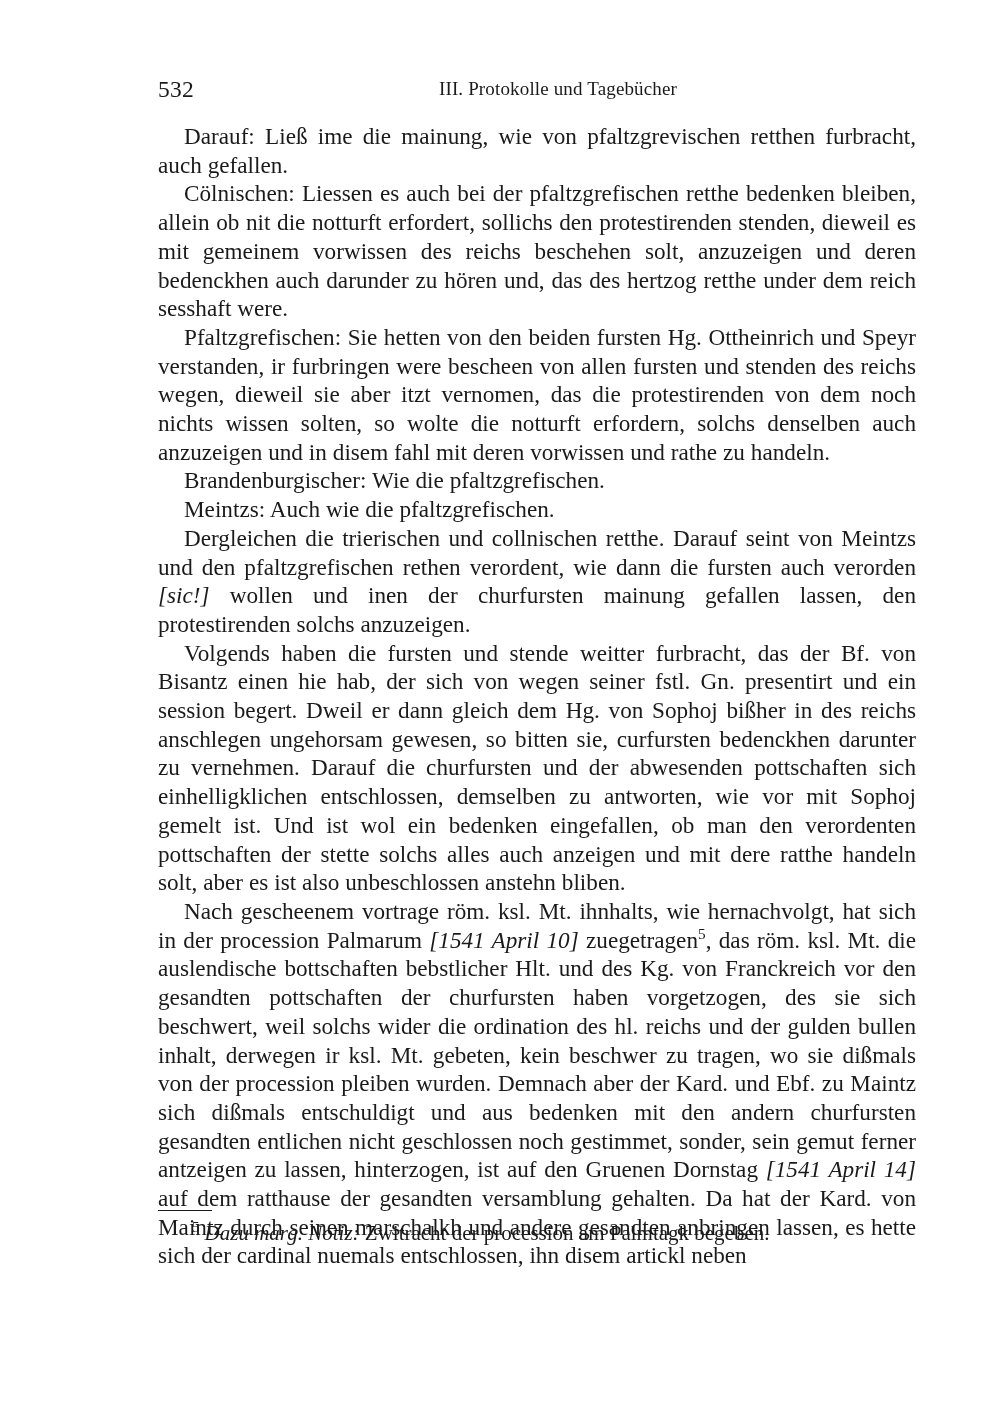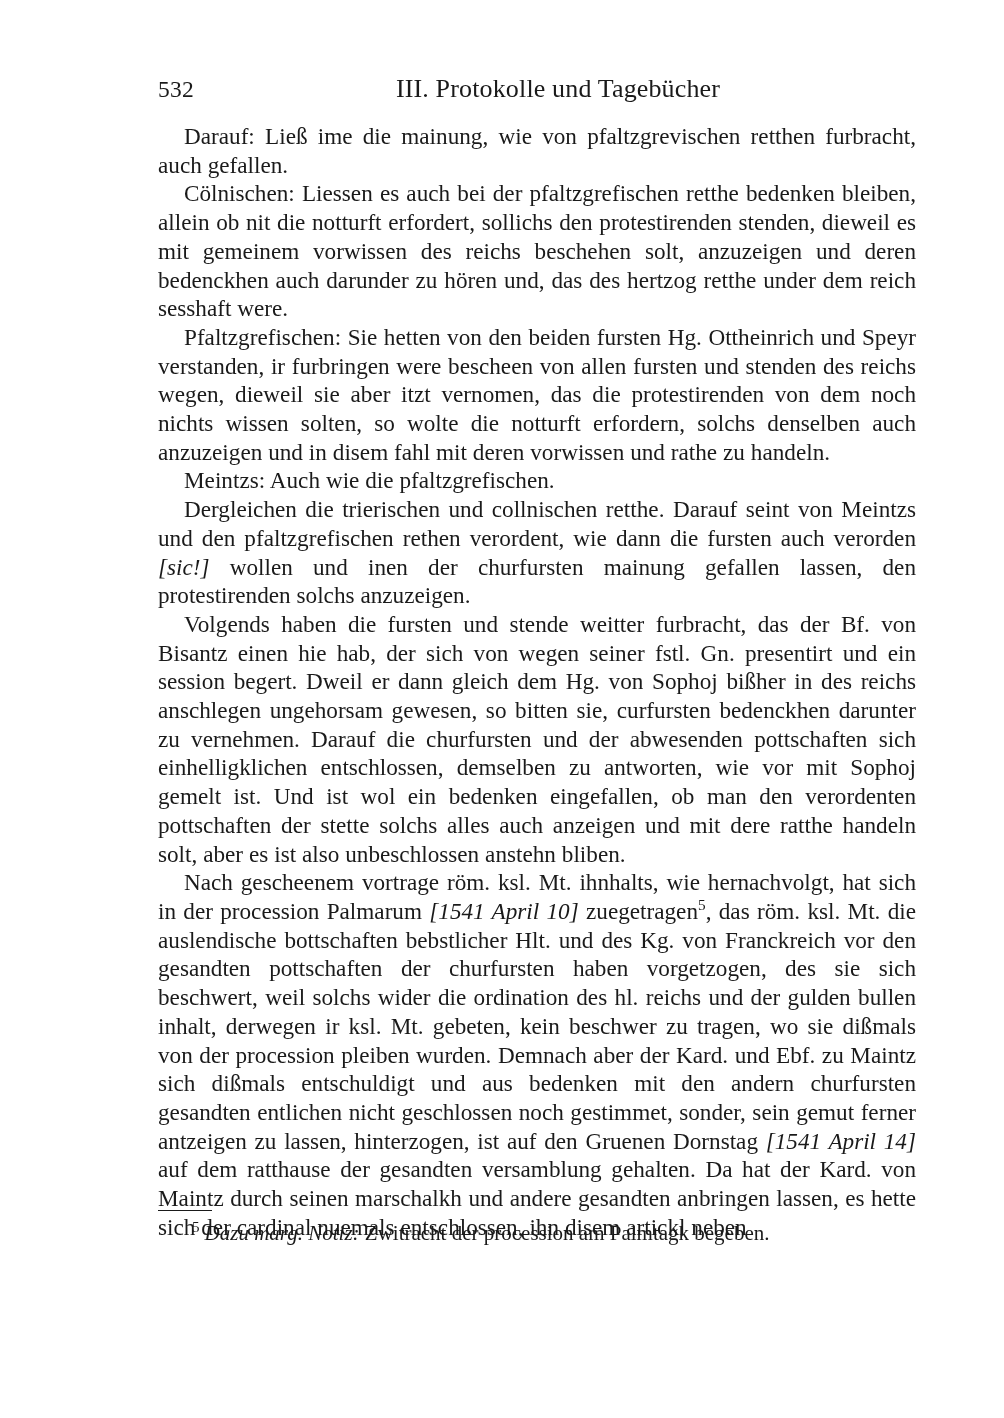--- a/index.html
+++ b/index.html
@@ -38,21 +38,21 @@
     top: 0;
     font-size: 23.5px;
     letter-spacing: 0.2px;
   }
   .head-title {
     position: absolute;
     left: 0;
     top: 0;
     width: 758px;
     text-align: center;
-    font-size: 26px;
+    font-size: 19px;
     letter-spacing: 0.15px;
     padding-left: 42px;
     box-sizing: border-box;
   }
 
   
   .textblock {
     position: absolute;
     left: 158px;
     top: 122px;
@@ -115,20 +115,21 @@
 
   <div class="running-head">
     <span class="folio">532</span>
     <span class="head-title">III. Protokolle und Tagebücher</span>
   </div>
 
   <div class="textblock" id="textblock">
       <p class="para">Darauf: Ließ ime die mainung, wie von pfaltzgrevischen retthen furbracht, auch gefallen.</p>
       <p class="para">Cölnischen: Liessen es auch bei der pfaltzgrefischen retthe bedenken bleiben, allein ob nit die notturft erfordert, sollichs den protestirenden stenden, dieweil es mit gemeinem vorwissen des reichs beschehen solt, anzuzeigen und deren bedenckhen auch darunder zu hören und, das des hertzog retthe under dem reich sesshaft were.</p>
       <p class="para">Pfaltzgrefischen: Sie hetten von den beiden fursten Hg. Ottheinrich und Speyr verstanden, ir furbringen were bescheen von allen fursten und stenden des reichs wegen, dieweil sie aber itzt vernomen, das die protestirenden von dem noch nichts wissen solten, so wolte die notturft erfordern, solchs denselben auch anzuzeigen und in disem fahl mit deren vorwissen und rathe zu handeln.</p>
+      <p class="para">Brandenburgischer: Wie die pfaltzgrefischen.</p>
       <p class="para">Meintzs: Auch wie die pfaltzgrefischen.</p>
       <p class="para">Dergleichen die trierischen und collnischen retthe. Darauf seint von Meintzs und den pfaltzgrefischen rethen verordent, wie dann die fursten auch verorden <em>[sic!]</em> wollen und inen der churfursten mainung gefallen lassen, den protestirenden solchs anzuzeigen.</p>
       <p class="para">Volgends haben die fursten und stende weitter furbracht, das der Bf. von Bisantz einen hie hab, der sich von wegen seiner fstl. Gn. presentirt und ein session begert. Dweil er dann gleich dem Hg. von Sophoj bißher in des reichs anschlegen ungehorsam gewesen, so bitten sie, curfursten bedenckhen darunter zu vernehmen. Darauf die churfursten und der abwesenden pottschaften sich einhelligklichen entschlossen, demselben zu antworten, wie vor mit Sophoj gemelt ist. Und ist wol ein bedenken eingefallen, ob man den verordenten pottschaften der stette solchs alles auch anzeigen und mit dere ratthe handeln solt, aber es ist also unbeschlossen anstehn bliben.</p>
       <p class="para lastline-left">Nach gescheenem vortrage röm. ksl. Mt. ihnhalts, wie hernachvolgt, hat sich in der procession Palmarum <em>[1541 April 10]</em> zuegetragen<sup class="fn">5</sup>, das röm. ksl. Mt. die auslendische bottschaften bebstlicher Hlt. und des Kg. von Franckreich vor den gesandten pottschaften der churfursten haben vorgetzogen, des sie sich beschwert, weil solchs wider die ordination des hl. reichs und der gulden bullen inhalt, derwegen ir ksl. Mt. gebeten, kein beschwer zu tragen, wo sie dißmals von der procession pleiben wurden. Demnach aber der Kard. und Ebf. zu Maintz sich dißmals entschuldigt und aus bedenken mit den andern churfursten gesandten entlichen nicht geschlossen noch gestimmet, sonder, sein gemut ferner antzeigen zu lassen, hinterzogen, ist auf den Gruenen Dornstag <em>[1541 April 14]</em> auf dem ratthause der gesandten versamblung gehalten. Da hat der Kard. von Maintz durch seinen marschalkh und andere gesandten anbringen lassen, es hette sich der cardinal nuemals entschlossen, ihn disem artickl neben</p>
     </div>
 
   <div class="footnotes">
     <div class="fn-rule"></div>
     <div id="footnote-list">
         <p class="fn-item"><span class="fn-num">5</span><em>Dazu marg. Notiz:</em> Zwitracht der procession am Palmtagk begeben.</p>

